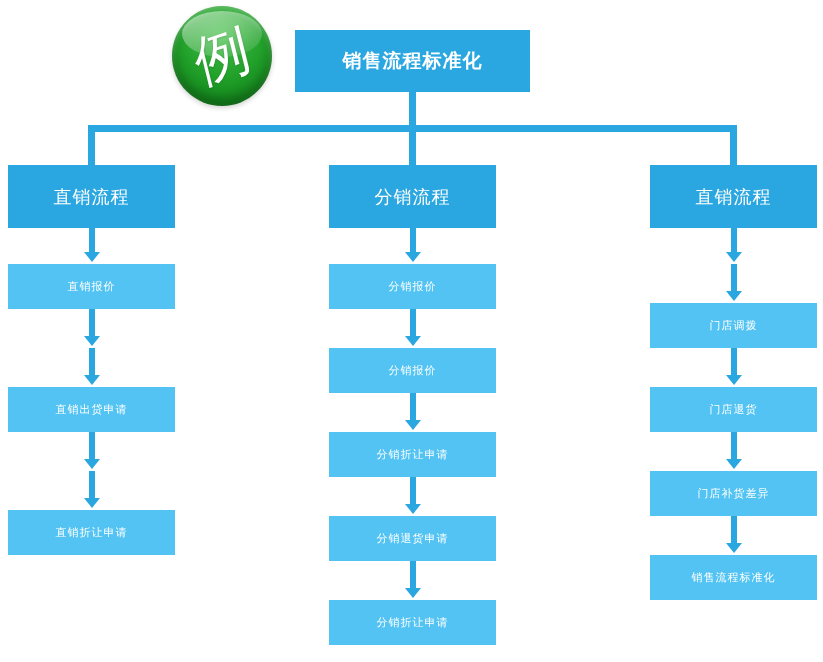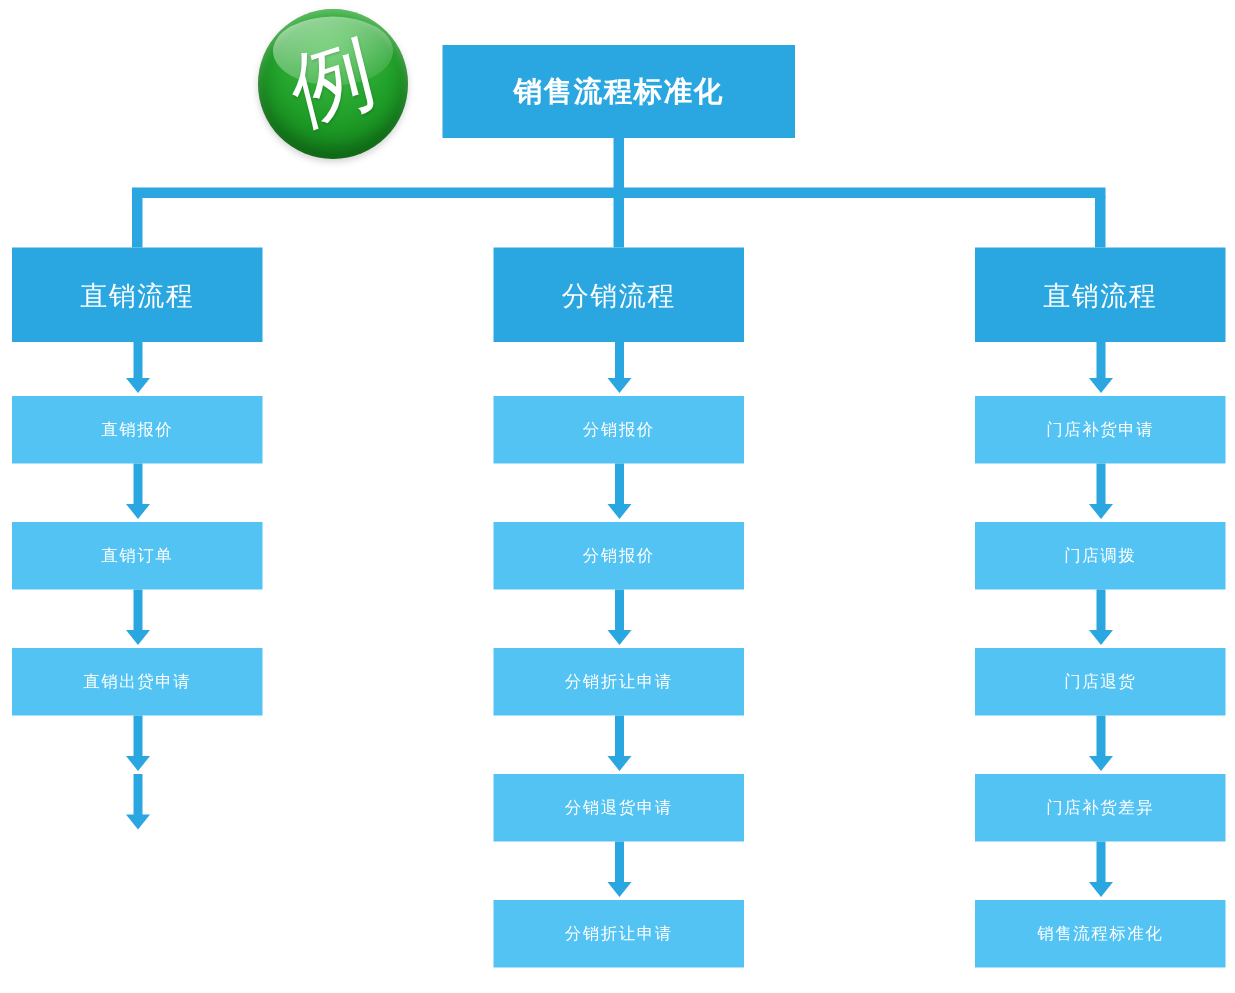--- a/index.html
+++ b/index.html
@@ -103,45 +103,44 @@
   <div class="conn conn-h"></div>
   <div class="conn conn-left"></div>
   <div class="conn conn-mid"></div>
   <div class="conn conn-right"></div>
 
   <div class="column col-1">
     <div class="box header">直销流程</div>
     <div class="arrow first"></div>
     <div class="box item">直销报价</div>
     <div class="arrow"></div>
-    <div class="box item">直销订单</div>
     <div class="arrow"></div>
     <div class="box item">直销出贷申请</div>
     <div class="arrow"></div>
     <div class="arrow"></div>
+    <div class="box item">直销折让申请</div>
   </div>
 
   <div class="column col-2">
     <div class="box header">分销流程</div>
     <div class="arrow first"></div>
     <div class="box item">分销报价</div>
     <div class="arrow"></div>
     <div class="box item">分销报价</div>
     <div class="arrow"></div>
     <div class="box item">分销折让申请</div>
     <div class="arrow"></div>
     <div class="box item">分销退货申请</div>
     <div class="arrow"></div>
     <div class="box item">分销折让申请</div>
   </div>
 
   <div class="column col-3">
     <div class="box header">直销流程</div>
     <div class="arrow first"></div>
-    <div class="box item">门店补货申请</div>
     <div class="arrow"></div>
     <div class="box item">门店调拨</div>
     <div class="arrow"></div>
     <div class="box item">门店退货</div>
     <div class="arrow"></div>
     <div class="box item">门店补货差异</div>
     <div class="arrow"></div>
     <div class="box item">销售流程标准化</div>
   </div>
 

